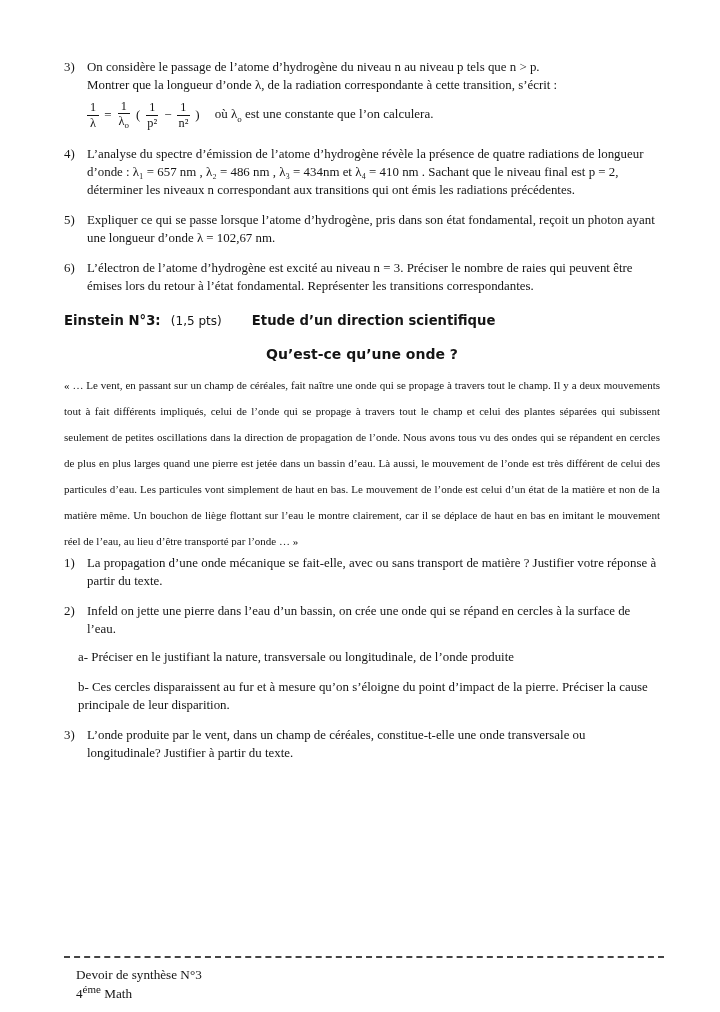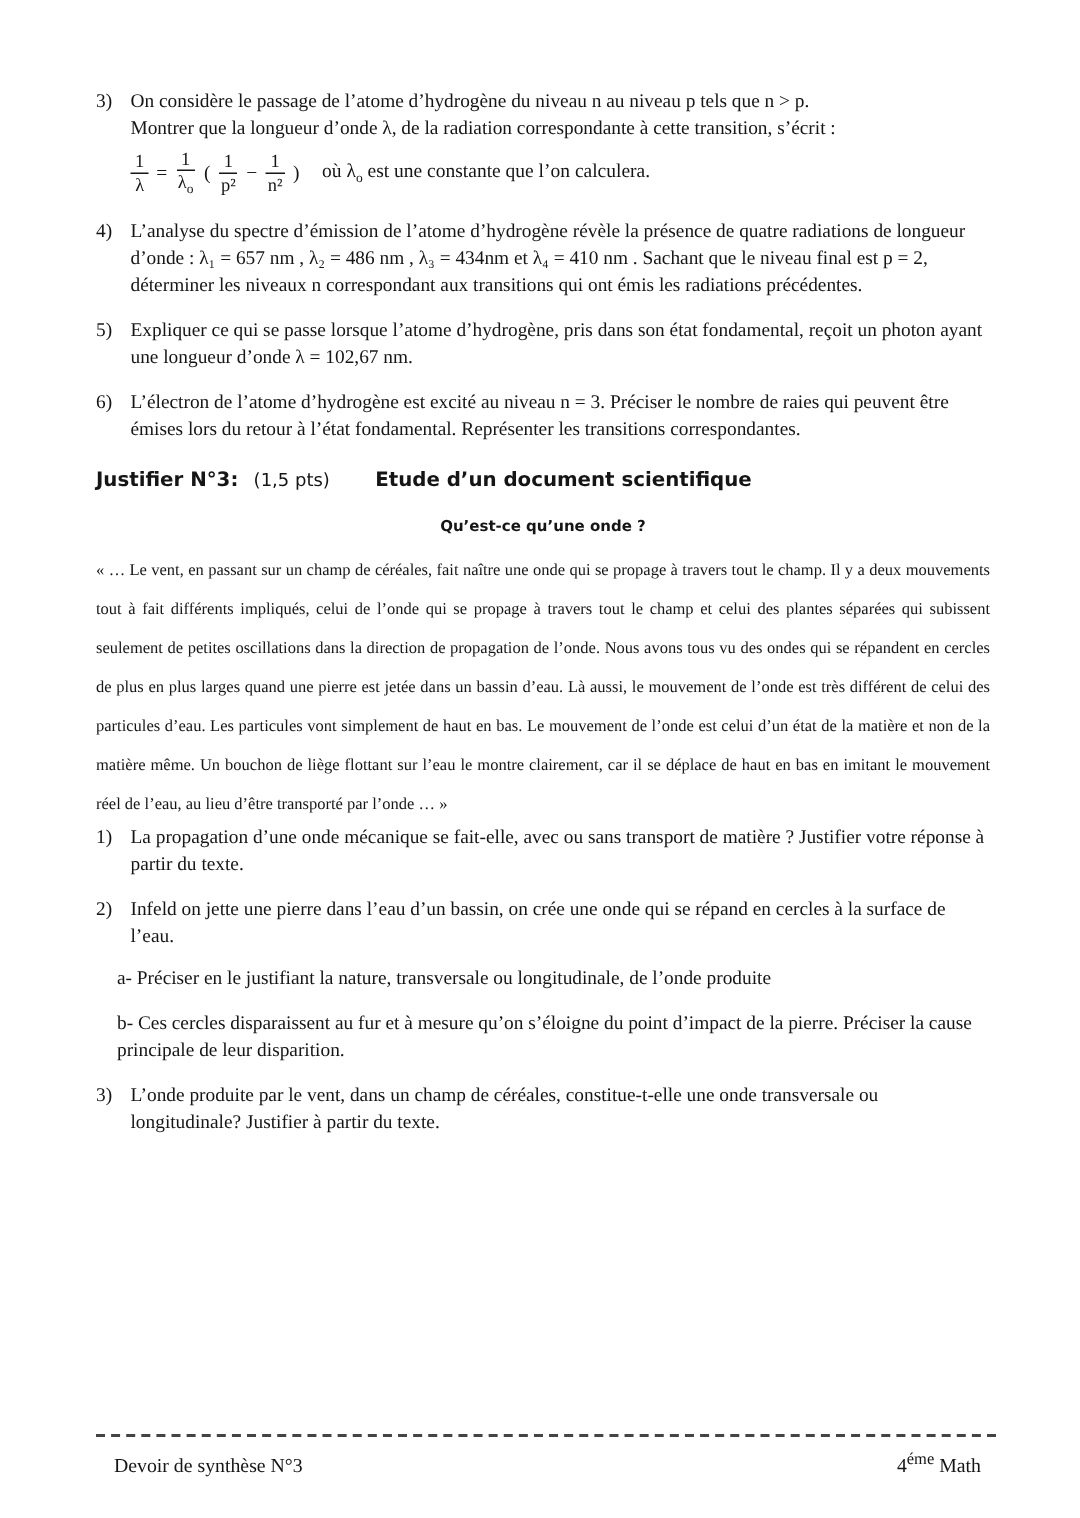--- a/index.html
+++ b/index.html
@@ -26,30 +26,30 @@
   .frac .num { padding: 0 3px; border-bottom: 1px solid #151515; display: block; }
   .frac .den { display: block; padding: 0 2px; }
   .ftail { margin-left: 10px; }
   sub { font-size: 9px; }
   sup { font-size: 11px; }
   
   .ex-head { margin: 17px 0 6px 0; font-family: "DejaVu Sans", "Liberation Sans", sans-serif; font-size: 13.2px; }
   .ex-head .ex-title { font-weight: bold; }
   .ex-head .ex-pts { font-weight: normal; font-size: 12px; margin-left: 6px; }
   .ex-head .ex-sub { font-weight: bold; margin-left: 26px; }
-  .doc-title { text-align: center; font-family: "DejaVu Sans", "Liberation Sans", sans-serif; font-weight: bold; font-size: 10px; margin: 18px 0 10px 0; }
+  .doc-title { text-align: center; font-family: "DejaVu Sans", "Liberation Sans", sans-serif; font-weight: bold; font-size: 14px; margin: 18px 0 10px 0; }
   
   .quote { text-align: justify; font-size: 11px; line-height: 26px; margin-top: 8px; }
   .attribution { text-align: right; font-style: italic; font-size: 12.6px; margin: 14px 6px 18px 0; }
   
   .subq { margin: 10px 0 12px 14px; font-size: 12.9px; line-height: 1.4; }
   
   .footer { position: absolute; left: 64px; right: 56px; top: 956px; }
   .dashes { border-top: 2px dashed #444; height: 0; margin-bottom: 9px; }
-  .footer-row { display: flex; align-items: baseline; font-size: 13.2px; padding: 0 10px 0 12px; }
+  .footer-row { display: flex; align-items: baseline; font-size: 13.2px; padding: 0 10px 0 12px; flex-direction: column; }
   .footer-left { flex: 1; text-align: left; }
   .footer-center { flex: 1; text-align: center; }
   .footer-right { flex: 1; text-align: right; }
 </style>
 </head>
 <body>
 
 <div class="page">
 
   <div class="q">
@@ -92,23 +92,23 @@
     <span class="qnum">5)</span>
     <div class="qbody">Expliquer ce qui se passe lorsque l’atome d’hydrogène, pris dans son état fondamental, reçoit un photon ayant une longueur d’onde  λ = 102,67 nm.</div>
   </div>
 
   <div class="q">
     <span class="qnum">6)</span>
     <div class="qbody">L’électron de l’atome d’hydrogène est excité  au niveau n = 3. Préciser le nombre de raies qui peuvent être émises lors du retour à l’état fondamental. Représenter les transitions correspondantes.</div>
   </div>
 
   <div class="ex-head">
-    <span class="ex-title">Justifier N°3:</span>
+    <span class="ex-title">Einstein N°3:</span>
     <span class="ex-pts">(1,5 pts)</span>
-    <span class="ex-sub">Etude d’un document scientifique</span>
+    <span class="ex-sub">Etude d’un direction scientifique</span>
   </div>
 
   <div class="doc-title">Qu’est-ce qu’une onde ?</div>
 
   <div class="quote">« … Le vent, en passant sur un champ de céréales, fait naître une onde qui se propage à travers tout le champ. Il y a deux mouvements tout à fait différents impliqués, celui de l’onde qui se propage à travers tout le champ et celui des plantes séparées qui subissent seulement de petites oscillations dans la direction de propagation de l’onde. Nous avons tous vu des ondes qui se répandent en cercles de plus en plus larges quand une pierre est jetée dans un bassin d’eau. Là aussi, le mouvement de l’onde est très différent de celui des particules d’eau. Les particules vont simplement de haut en bas. Le mouvement de l’onde est celui d’un état de la matière et non de la matière même. Un bouchon de liège flottant sur l’eau le montre clairement, car il se déplace de haut en bas en imitant le mouvement réel de l’eau, au lieu d’être transporté par l’onde … »</div>
 
 
   <div class="q">
     <span class="qnum">1)</span>
     <div class="qbody">La propagation d’une onde mécanique se fait-elle, avec ou sans transport de matière ? Justifier votre réponse à partir du texte.</div>

